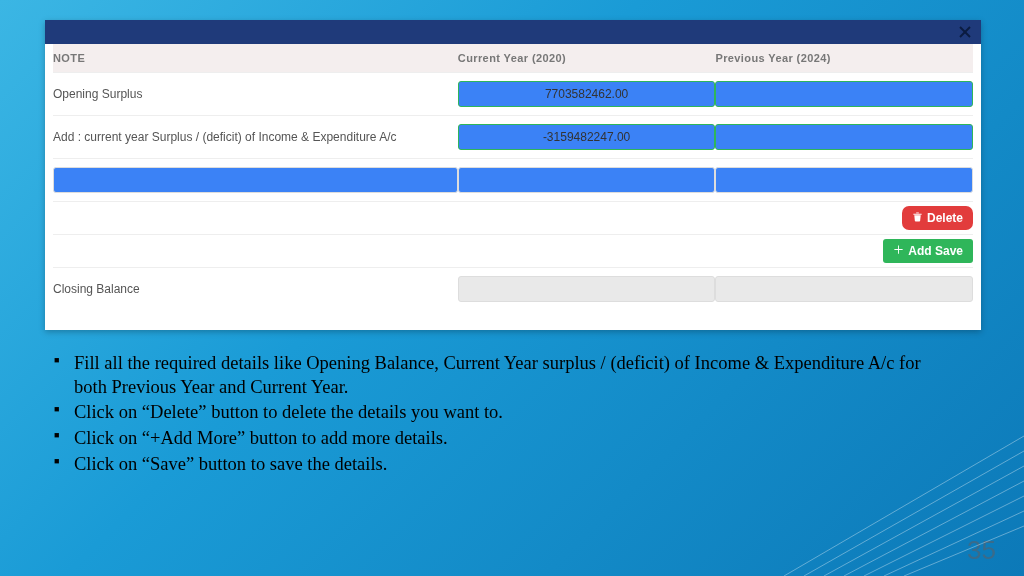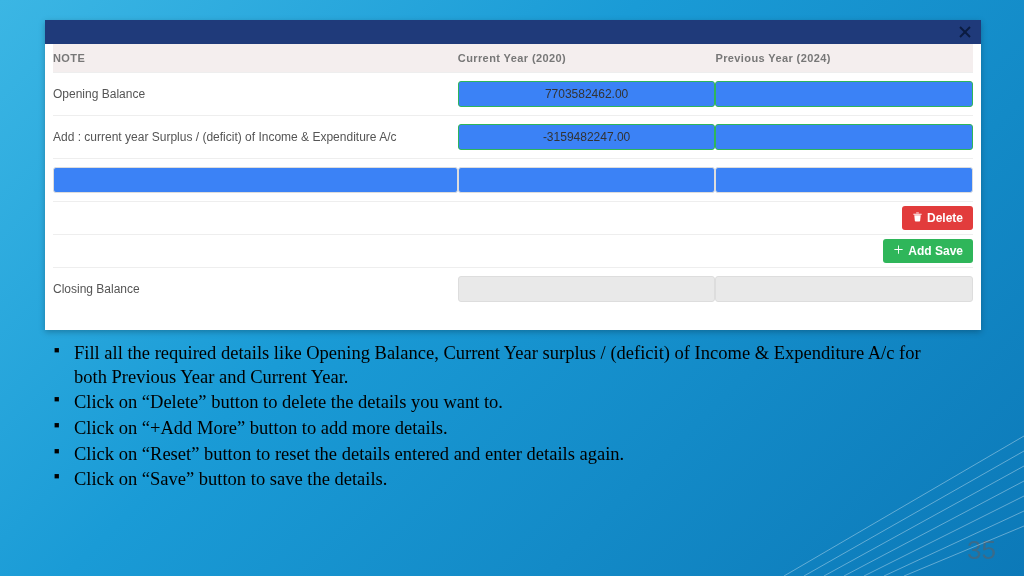--- a/index.html
+++ b/index.html
@@ -43,26 +43,26 @@
   .fld {
     width: 100%; height: 26px; border: 1px solid #2fb65a; border-radius: 3px;
     background: #3b82f6; text-align: center; font-size: 12px; color: #333;
     padding: 2px 6px;
   }
   .fld.plain { border: 1px solid #ddd; text-align: left; }
   .fld.disabled { background: #e9e9e9; border: 1px solid #ddd; }
   .row-actions td { text-align: right; padding-top: 4px; padding-bottom: 4px; }
   .btn { display: inline-flex; align-items: center; gap: 4px; border: none; border-radius: 3px;
          padding: 5px 10px; font-size: 12px; color: #fff; cursor: pointer; font-weight: 600; }
-  .btn-danger  { background: #e23c3c; }
+  .btn-danger  { background: #e23c3c; border-radius: 7px; }
   .btn-success { background: #2fb65a; }
   .icon { display: inline-block; }
 
   .instructions {
-    position: absolute; left: 54px; top: 342px; width: 900px;
+    position: absolute; left: 54px; top: 352px; width: 900px;
     font-family: "Times New Roman", Times, serif; color: #000;
     font-size: 18.5px; line-height: 1.28;
   }
   .instructions ul { list-style: none; padding: 0; margin: 0; }
   .instructions li { position: relative; padding-left: 20px; margin-bottom: 2px; }
   .instructions li::before {
     content: "■"; position: absolute; left: 0; top: 3px; font-size: 9px; color: #000;
   }
   .page-num {
     position: absolute; right: 28px; bottom: 10px; color: #3a6b8a; font-size: 26px; text-align: right;
@@ -89,21 +89,21 @@
         </colgroup>
       <thead>
         <tr>
           <th>NOTE</th>
           <th>Current Year (2020)</th>
           <th>Previous Year (2024)</th>
         </tr>
       </thead>
       <tbody>
         <tr>
-          <td>Opening Balance</td>
+          <td>Opening Surplus</td>
           <td><input class="fld" value="7703582462.00" style=""></td>
           <td><input class="fld" value="" style=""></td>
         </tr>
         <tr>
           <td>Add : current year Surplus / (deficit) of Income &amp; Expenditure A/c</td>
           <td><input class="fld" value="-3159482247.00" style=""></td>
           <td><input class="fld" value="" style=""></td>
         </tr>
         <tr>
           <td><input class="fld plain" value="" style=""></td>
@@ -143,21 +143,20 @@
     </table>
 
   </div>
 </div>
 
 <div class="instructions">
   <ul>
     <li>Fill all the required details like Opening Balance, Current Year surplus / (deficit) of Income &amp; Expenditure A/c for both Previous Year and Current Year.</li>
     <li>Click on “Delete” button to delete the details you want to.</li>
     <li>Click on “+Add More” button to add more details.</li>
-    <li>Click on “Reset” button to reset the details entered and enter details again.</li>
     <li>Click on “Save” button to save the details.</li>
   </ul>
 </div>
 
 <div class="page-num">35</div>
 
 <svg class="decor" viewBox="0 0 260 180">
   <line x1="20" y1="180" x2="260" y2="40"></line>
   <line x1="40" y1="180" x2="260" y2="55"></line>
   <line x1="60" y1="180" x2="260" y2="70"></line>

